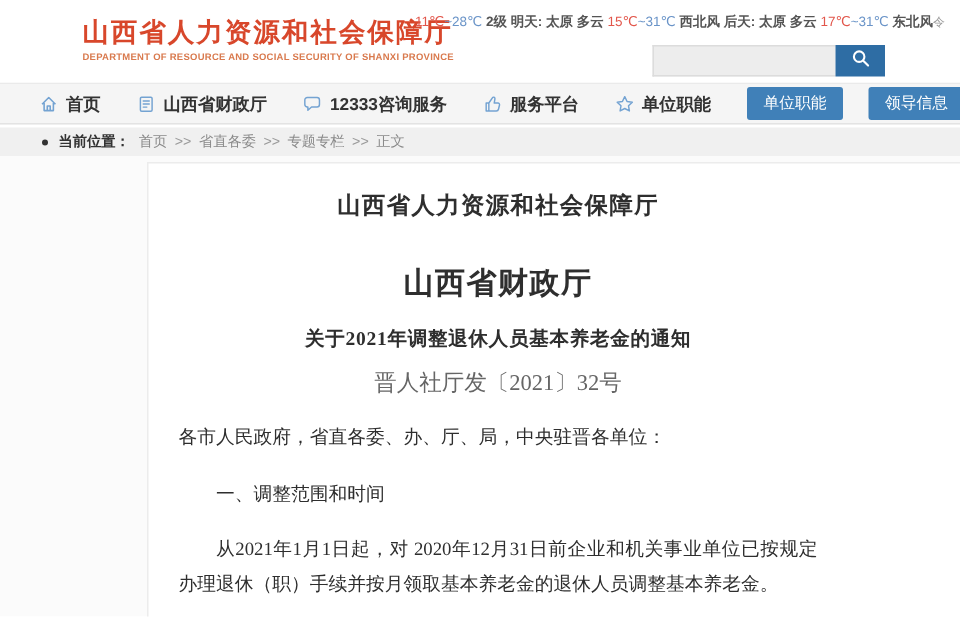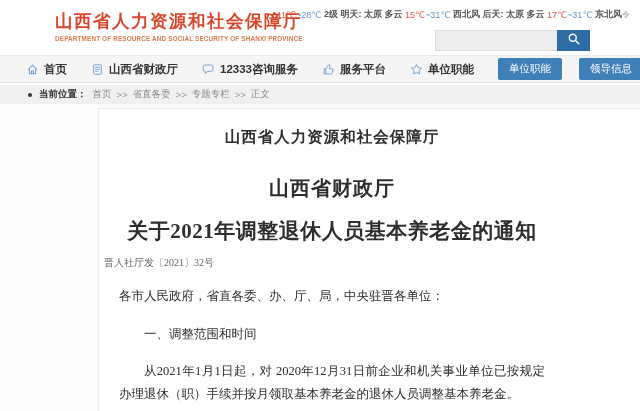--- a/index.html
+++ b/index.html
@@ -47,22 +47,22 @@
   .bc-sep { color:#9a9a9a; margin:0 5px; }
 
   
   .main { position:relative; height:307px; background:#fbfbfb; }
   .panel { position:absolute; left:98px; top:4px; right:-12px; bottom:-12px;
            background:#ffffff; border:1px solid #ececec; }
   .article { margin-left:5px; width:456px;
              font-family:"Liberation Serif","DejaVu Serif",serif; color:#2e2e2e; }
   .t1 { text-align:center; font-size:15.5px; font-weight:bold; margin-top:18px; letter-spacing:1px; }
   .t2 { text-align:center; font-size:20px; font-weight:bold; margin-top:27px; letter-spacing:1px; }
-  .t3 { text-align:center; font-size:21px;   font-weight:bold; margin-top:15px; letter-spacing:.5px; }
-  .docnum { font-size:10px; color:#666; margin-top:11px; }
+  .t3 { text-align:center; font-size:13px;   font-weight:bold; margin-top:15px; letter-spacing:.5px; }
+  .docnum { text-align:center; font-size:15px; color:#666; margin-top:11px; }
   .body-text { margin-top:15px; font-size:12.5px; line-height:22.5px; text-align:justify; }
   .body-text p { margin:15px; }
   .body-text p.indent { text-indent:2em; }
 </style>
 </head>
 <body>
 
 <div class="header">
   <div class="logo">
     <div class="logo-title">山西省人力资源和社会保障厅</div>

